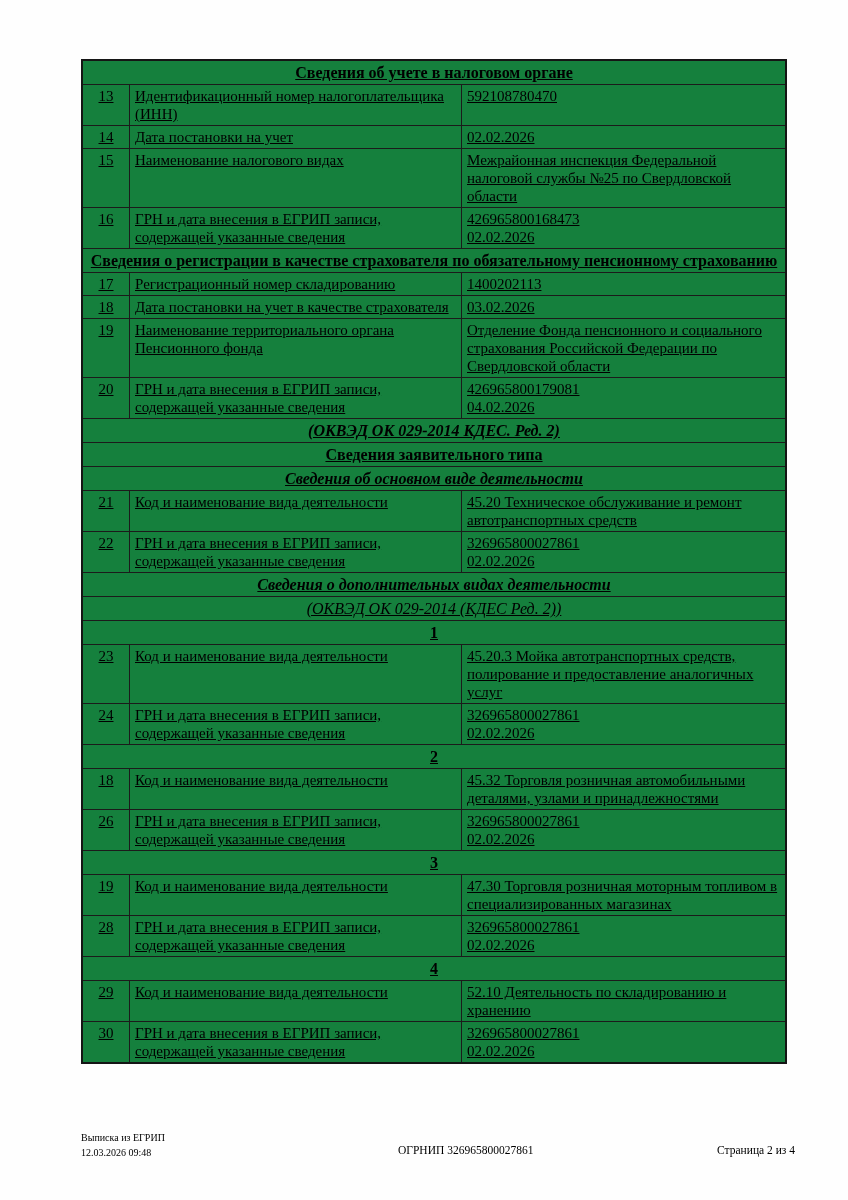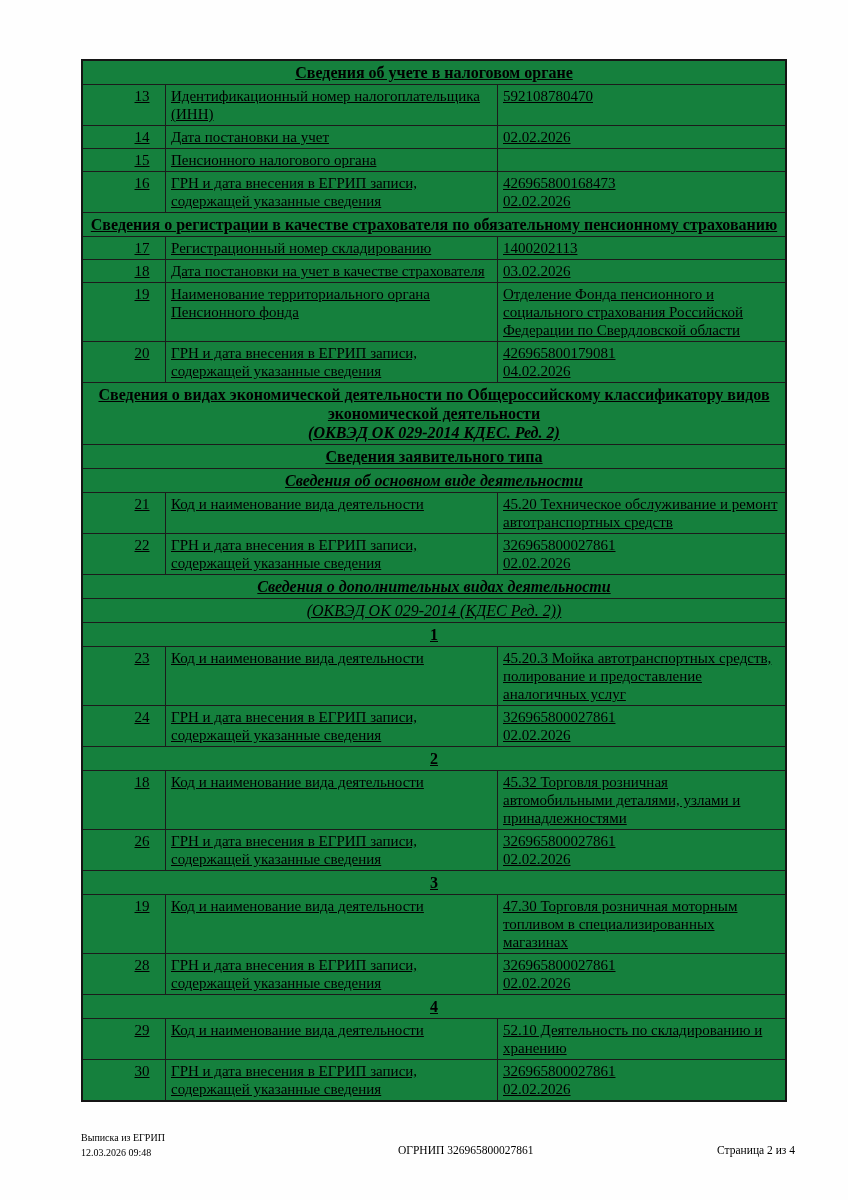--- a/index.html
+++ b/index.html
@@ -47,21 +47,20 @@
     line-height: 18px;
     padding: 2px 4px 2px 5px;
   }
   .num {
     flex: none;
     width: 47px;
     text-align: center;
     border-right: 1px solid #1b1b1b;
     padding-left: 2px;
     padding-right: 2px;
-    margin-left: 36px;
   }
   .label {
     flex: none;
     width: 332px;
     border-right: 1px solid #1b1b1b;
   }
   .value {
     flex: 1 1 auto;
     min-width: 0;
   }
@@ -118,21 +117,24 @@
       </div>
       <div class="row">
         <div class="cell num">14</div>
         <div class="cell label">Дата постановки на учет</div>
         <div class="cell value">
           <div>02.02.2026</div>
         </div>
       </div>
       <div class="row">
         <div class="cell num">15</div>
-        <div class="cell label">Пенсионного налогового органа</div>
+        <div class="cell label">Наименование налогового видах</div>
+        <div class="cell value">
+          <div>Межрайонная инспекция Федеральной налоговой службы №25 по Свердловской области</div>
+        </div>
       </div>
       <div class="row">
         <div class="cell num">16</div>
         <div class="cell label">ГРН и дата внесения в ЕГРИП записи, содержащей указанные сведения</div>
         <div class="cell value">
           <div>426965800168473</div>
           <div>02.02.2026</div>
         </div>
       </div>
       <div class="sec">
@@ -161,21 +163,20 @@
       </div>
       <div class="row">
         <div class="cell num">20</div>
         <div class="cell label">ГРН и дата внесения в ЕГРИП записи, содержащей указанные сведения</div>
         <div class="cell value">
           <div>426965800179081</div>
           <div>04.02.2026</div>
         </div>
       </div>
       <div class="sec">
-        <div class="sec-line bold">Сведения о видах экономической деятельности по Общероссийскому классификатору видов экономической деятельности</div>
         <div class="sec-line bold-italic">(ОКВЭД ОК 029-2014 КДЕС. Ред. 2)</div>
       </div>
       <div class="sec">
         <div class="sec-line bold">Сведения заявительного типа</div>
       </div>
       <div class="sec">
         <div class="sec-line bold-italic">Сведения об основном виде деятельности</div>
       </div>
       <div class="row">
         <div class="cell num">21</div>

